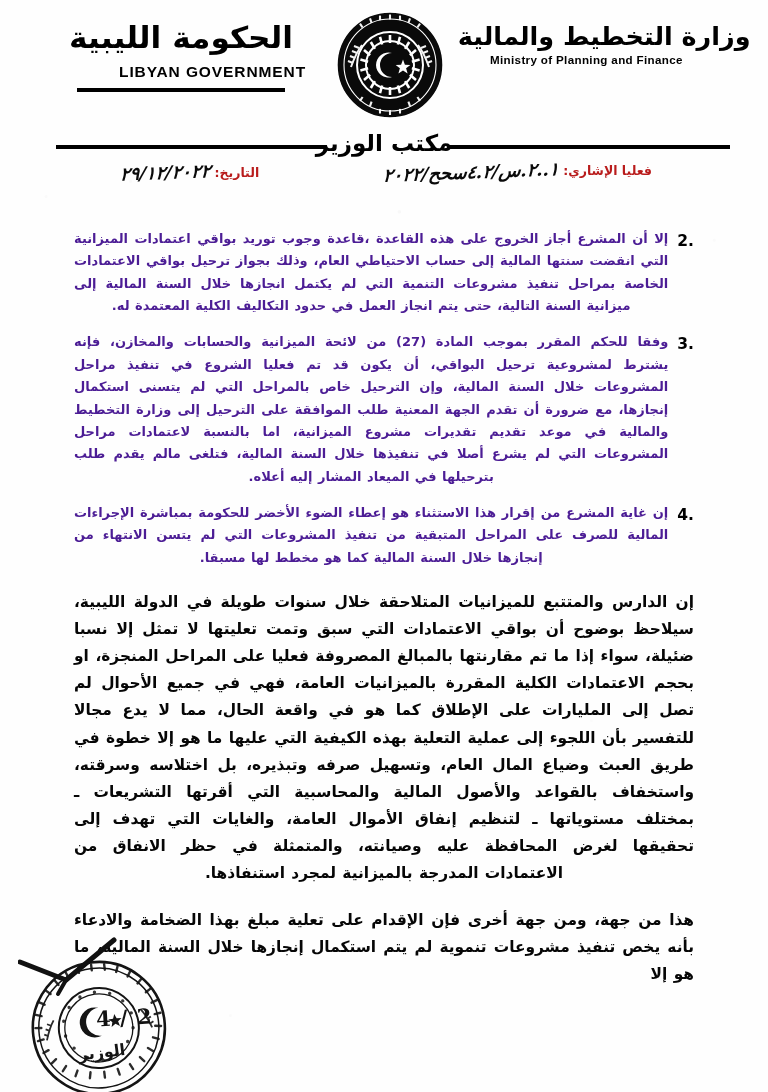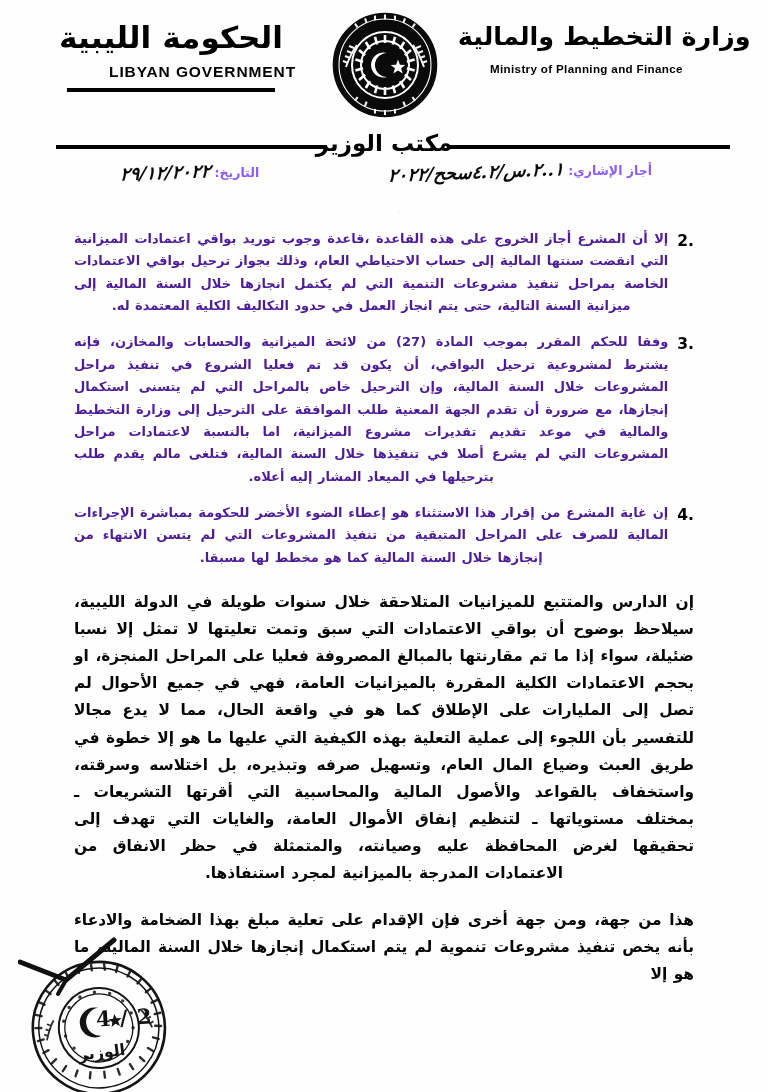--- a/index.html
+++ b/index.html
@@ -33,21 +33,21 @@
       radial-gradient(circle at 93% 22%, rgba(0,0,0,.03) 0 1px, transparent 2px),
       radial-gradient(circle at 30% 93%, rgba(0,0,0,.03) 0 1px, transparent 2px),
       radial-gradient(circle at 77% 66%, rgba(0,0,0,.025) 0 1px, transparent 2px),
       radial-gradient(circle at 52% 19.4%, rgba(0,0,0,.05) 0 1.2px, transparent 2.2px),
       radial-gradient(circle at 17% 16.6%, rgba(0,0,0,.04) 0 1px, transparent 2px);
   }
 
   
   .letterhead {
     position: absolute;
-    top: 0; left: 2px; right: 0;
+    top: 0; left: 12px; right: 0;
     height: 128px;
   }
 
   .brand-left {
     position: absolute;
     left: 44px;
     top: 22px;
     width: 250px;
     text-align: center;
   }
@@ -84,21 +84,21 @@
   }
   .brand-left .brand-en {
     font-size: 15.5px;
     letter-spacing: .9px;
     margin-top: 9px;
     text-align: right;
   }
   .brand-right .brand-en {
     font-size: 11.6px;
     letter-spacing: .35px;
-    margin-top: 12px;
+    margin-top: 3px;
   }
 
   .brand-left .brand-rule {
     margin: 7px auto 0;
     width: 208px;
     height: 4px;
     background: #000;
   }
 
   
@@ -153,21 +153,21 @@
     gap: 4px;
     white-space: nowrap;
   }
   .meta-block.ref  { right: 116px; top: 0; }
   .meta-block.date { left: 120px;  top: 2px; }
 
   .meta-label {
     font-family: "DejaVu Sans", sans-serif;
     font-size: 12.5px;
     font-weight: 700;
-    color: #8b5cf6;
+    color: #b91c1c;
   }
   .meta-value {
     font-family: "DejaVu Serif", serif;
     font-size: 18px;
     font-weight: 700;
     font-style: italic;
     color: #0a0a0a;
     letter-spacing: 1.5px;
     transform: rotate(-2.2deg) skewX(-6deg);
     transform-origin: right center;
@@ -334,21 +334,21 @@
   </div>
 
   <div class="office-row">
     <div class="office-rule r-right"></div>
     <div class="office-rule r-left"></div>
     <div class="office-title">مكتب الوزير</div>
   </div>
 
   <div class="meta-row">
     <div class="meta-block ref">
-      <span class="meta-label">أجاز الإشاري:</span>
+      <span class="meta-label">فعليا الإشاري:</span>
       <span class="meta-value">١..٢.س/٤.٢سحح/٢٠٢٢</span>
     </div>
     <div class="meta-block date">
       <span class="meta-label">التاريخ:</span>
       <span class="meta-value">٢٩/١٢/٢٠٢٢</span>
     </div>
   </div>
 
   <div class="body">
 

